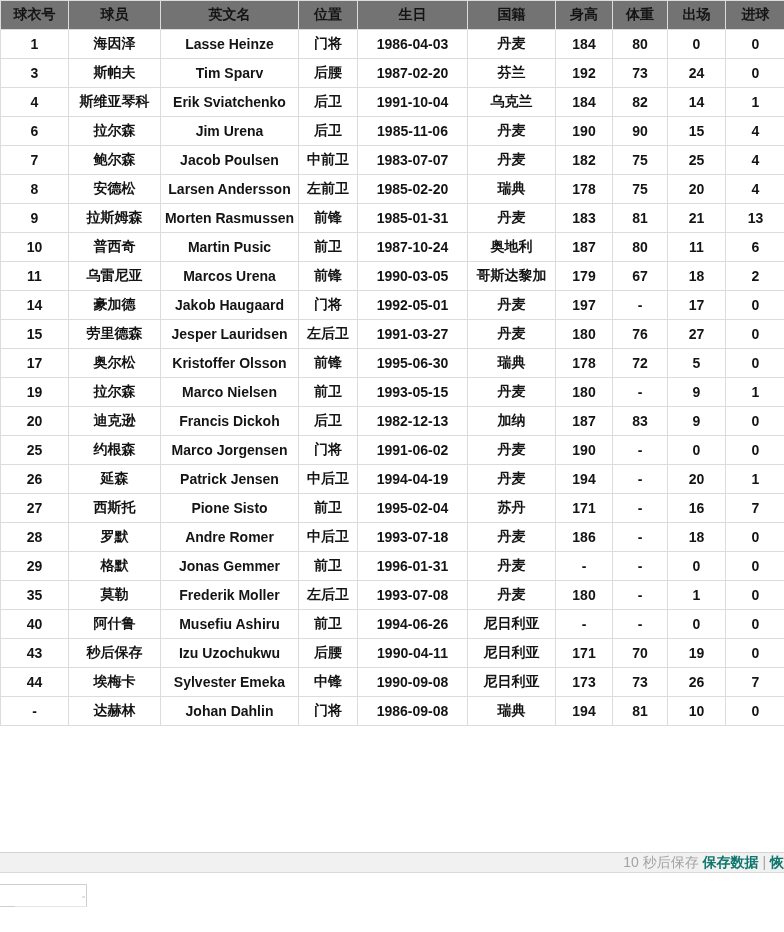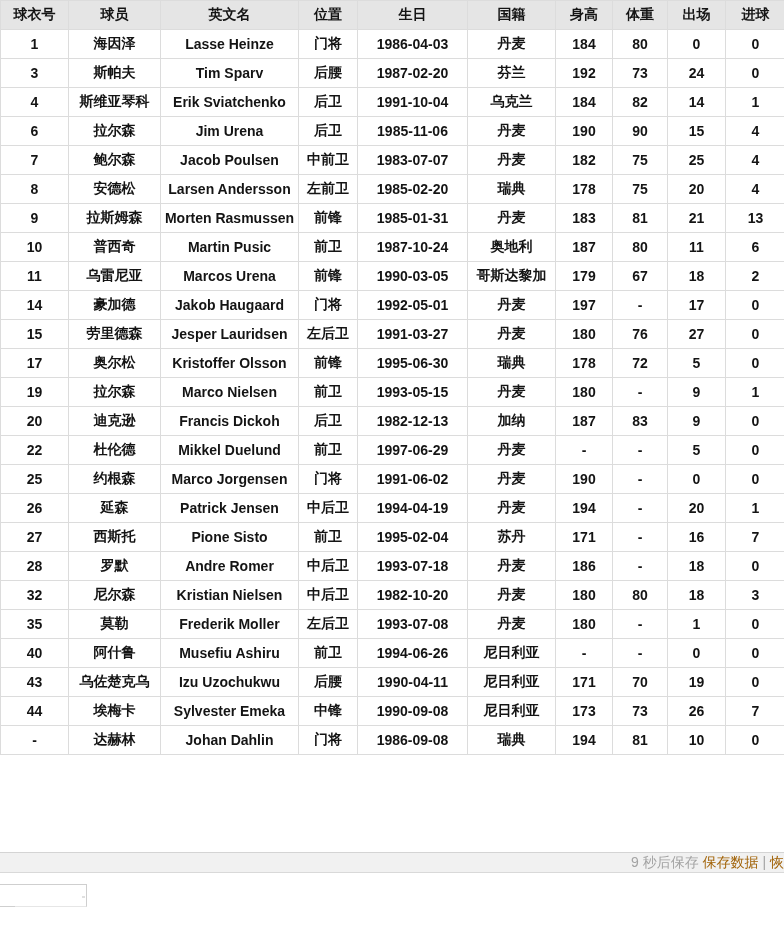--- a/index.html
+++ b/index.html
@@ -21,21 +21,21 @@
     padding:0;
     text-align:center;
     vertical-align:middle;
     font-size:14px;
     font-weight:bold;
     color:#141414;
     overflow:hidden;
     white-space:nowrap;
   }
   table.players th{
-    background:#e5e5e5;
+    background:#737373;
   }
   table.players td{
     background:#ffffff;
   }
   .statusbar{
     position:absolute;
     left:0;top:852px;
     width:784px;height:19px;
     background:#f1f1f1;
     border-top:1px solid #d4d4d4;
@@ -46,23 +46,24 @@
     position:absolute;
     right:-14px;top:0;
     height:19px;
     line-height:19px;
     font-size:14px;
     color:#a3a3a3;
     white-space:nowrap;
   }
   .statusbar-inner span{display:inline;}
   .statusbar a{
-    color:#a16207;
+    color:#0f766e;
     text-decoration:none;
     cursor:pointer;
+    font-weight:bold;
   }
   .partial-input{
     position:absolute;
     left:-3px;top:884px;
     width:88px;height:21px;
     background:#fff;
     border:1px solid #cfcfcf;
     border-bottom-color:#e6e6e6;
   }
   .partial-speck{
@@ -273,32 +274,20 @@
           <td>Francis Dickoh</td>
           <td>后卫</td>
           <td>1982-12-13</td>
           <td>加纳</td>
           <td>187</td>
           <td>83</td>
           <td>9</td>
           <td>0</td>
         </tr>
         <tr>
-          <td>22</td>
-          <td>杜伦德</td>
-          <td>Mikkel Duelund</td>
-          <td>前卫</td>
-          <td>1997-06-29</td>
-          <td>丹麦</td>
-          <td>-</td>
-          <td>-</td>
-          <td>5</td>
-          <td>0</td>
-        </tr>
-        <tr>
           <td>25</td>
           <td>约根森</td>
           <td>Marco Jorgensen</td>
           <td>门将</td>
           <td>1991-06-02</td>
           <td>丹麦</td>
           <td>190</td>
           <td>-</td>
           <td>0</td>
           <td>0</td>
@@ -333,30 +322,30 @@
           <td>Andre Romer</td>
           <td>中后卫</td>
           <td>1993-07-18</td>
           <td>丹麦</td>
           <td>186</td>
           <td>-</td>
           <td>18</td>
           <td>0</td>
         </tr>
         <tr>
-          <td>32</td>
-          <td>尼尔森</td>
-          <td>Kristian Nielsen</td>
-          <td>中后卫</td>
-          <td>1982-10-20</td>
-          <td>丹麦</td>
-          <td>180</td>
-          <td>80</td>
-          <td>18</td>
-          <td>3</td>
+          <td>29</td>
+          <td>格默</td>
+          <td>Jonas Gemmer</td>
+          <td>前卫</td>
+          <td>1996-01-31</td>
+          <td>丹麦</td>
+          <td>-</td>
+          <td>-</td>
+          <td>0</td>
+          <td>0</td>
         </tr>
         <tr>
           <td>35</td>
           <td>莫勒</td>
           <td>Frederik Moller</td>
           <td>左后卫</td>
           <td>1993-07-08</td>
           <td>丹麦</td>
           <td>180</td>
           <td>-</td>
@@ -370,21 +359,21 @@
           <td>前卫</td>
           <td>1994-06-26</td>
           <td>尼日利亚</td>
           <td>-</td>
           <td>-</td>
           <td>0</td>
           <td>0</td>
         </tr>
         <tr>
           <td>43</td>
-          <td>乌佐楚克乌</td>
+          <td>秒后保存</td>
           <td>Izu Uzochukwu</td>
           <td>后腰</td>
           <td>1990-04-11</td>
           <td>尼日利亚</td>
           <td>171</td>
           <td>70</td>
           <td>19</td>
           <td>0</td>
         </tr>
         <tr>
@@ -409,21 +398,21 @@
           <td>194</td>
           <td>81</td>
           <td>10</td>
           <td>0</td>
         </tr>
       </tbody>
   </table>
 
   <div class="statusbar">
     <div class="statusbar-inner">
-      <span>9 秒后保存</span>
+      <span>10 秒后保存</span>
       <span> </span>
       <a>保存数据</a>
       <span> </span>
       <span>|</span>
       <span> </span>
       <a>恢复</a>
     </div>
   </div>
 
   <div class="partial-input"></div>

